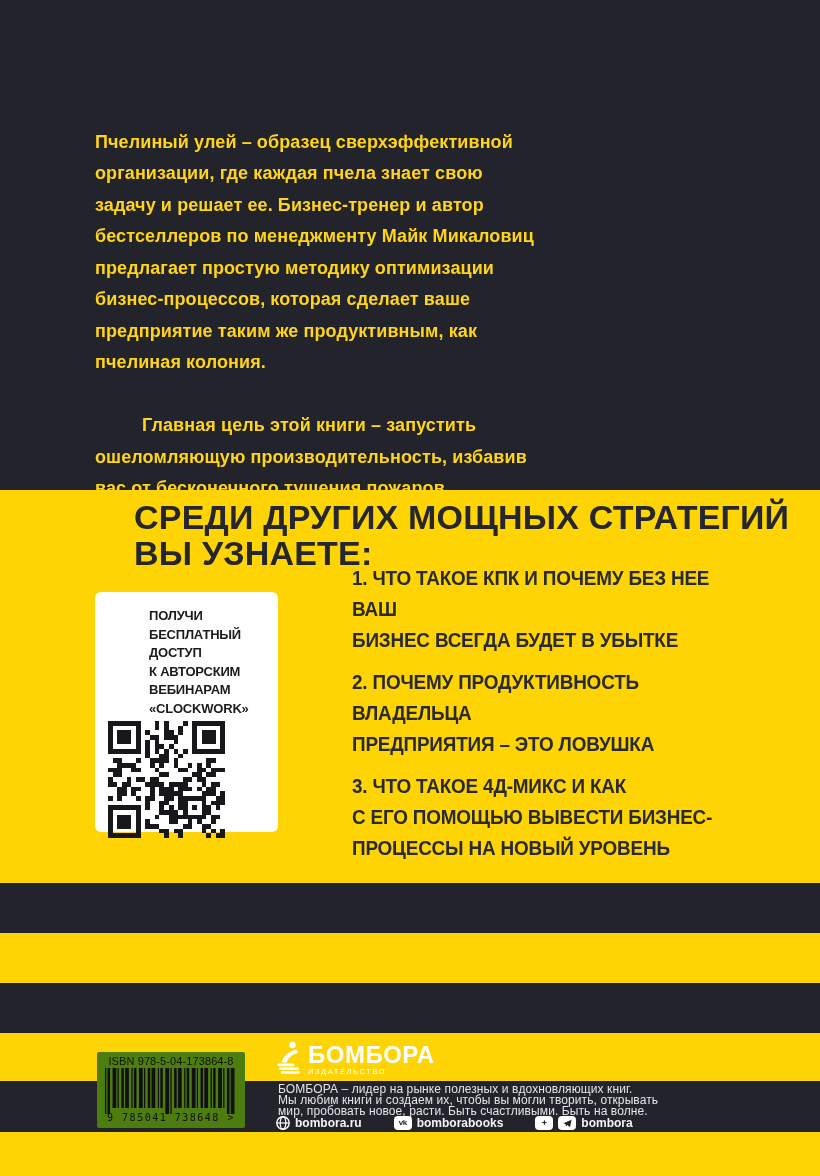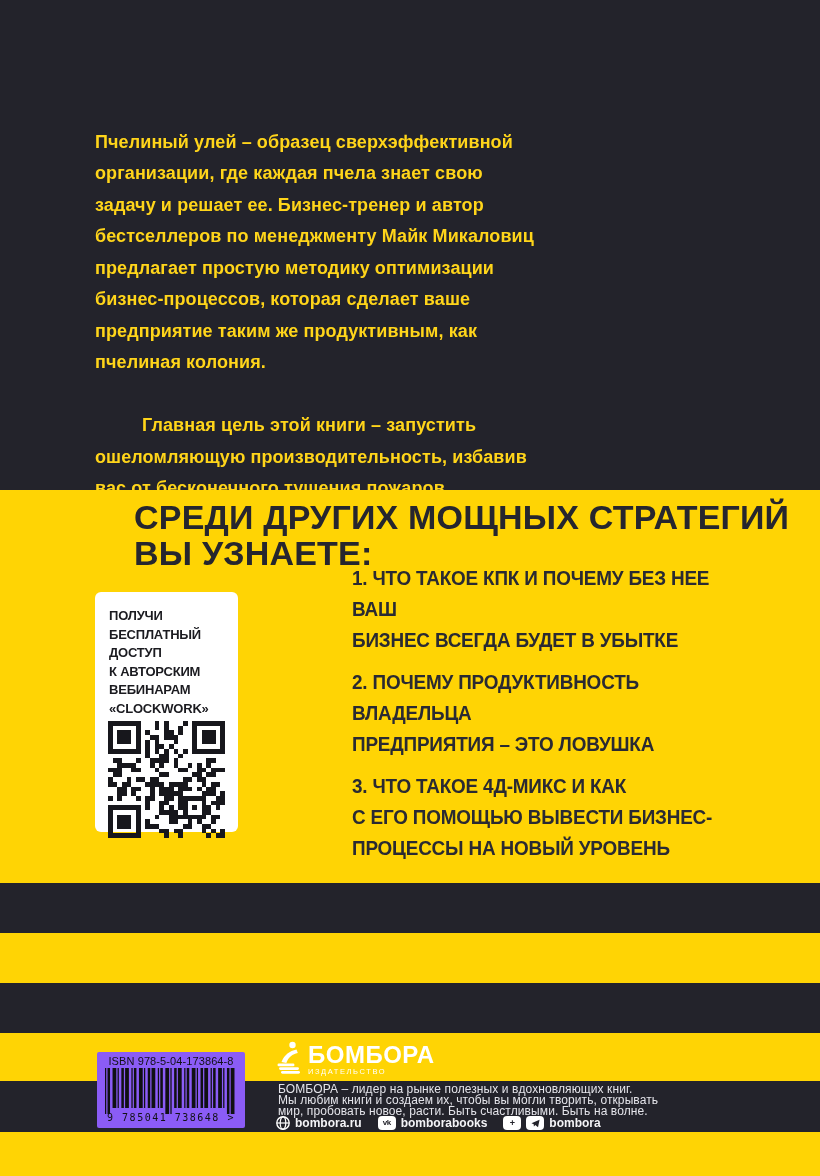--- a/index.html
+++ b/index.html
@@ -27,61 +27,61 @@
   .strategies-list{
     position:absolute;left:352px;top:72px;width:430px;
     transform:scaleX(0.9);transform-origin:left top;
     color:#2A2A32;font-weight:bold;font-size:21px;line-height:31px;
     letter-spacing:-0.2px;
   }
   .strategies-list .item{margin:0 0 11px 0;white-space:pre-line;}
   
   .qr-card{
     position:absolute;left:95px;top:102px;width:143px;height:240px;
-    background:#ffffff;border-radius:6px;
+    background:#ffffff;border-radius:6px;padding-left:40px;
   }
   .qr-text{
     margin:15px 10px 0 14px;
     font-size:13px;line-height:18.5px;font-weight:bold;color:#1B1B20;
     white-space:pre-line;letter-spacing:-0.2px;
   }
   .qr-code{position:absolute;left:13px;top:129px;width:117px;height:117px;}
   
   .stripe{position:absolute;left:0;width:820px;}
   .st-d1{top:883px;height:50px;background:#23232B;}
   .st-y1{top:933px;height:50px;background:#FFD404;}
   .st-d2{top:983px;height:50px;background:#23232B;}
   .st-y2{top:1033px;height:48px;background:#FFD404;}
   .st-d3{top:1081px;height:51px;background:#23232B;}
   .st-y3{top:1132px;height:44px;background:#FFD404;}
   
   .barcode-box{
     position:absolute;left:97px;top:1052px;width:148px;height:76px;
-    background:#8b5cf6;border-radius:2px;text-align:center;color:#111115;
+    background:#4d7c0f;border-radius:2px;text-align:center;color:#111115;
   }
   .isbn{font-size:11px;margin-top:3px;letter-spacing:0.1px;}
   .bars{display:block;margin:1px auto 0;width:132px;height:46px;}
   .digits{
     font-size:10px;margin-top:-2px;letter-spacing:1.5px;
     font-family:"DejaVu Sans Mono",monospace;
   }
   
   .brand{position:absolute;left:276px;top:1041px;display:flex;color:#ffffff;}
   .brand-icon{width:26px;height:34px;}
   .brand-text{margin-left:6px;}
   .brand-name{font-size:24px;font-weight:bold;letter-spacing:0.5px;line-height:24px;margin-top:2px;}
   .brand-sub{font-size:7.5px;font-weight:normal;letter-spacing:1.6px;margin-top:0px;}
   .pub-desc{
     position:absolute;left:278px;top:1084px;
     font-size:12px;line-height:11.2px;color:#E4E4EA;
     white-space:pre-line;letter-spacing:0.1px;
   }
   .socials{
     position:absolute;left:276px;top:1116px;display:flex;align-items:center;
-    gap:16px;color:#F4F4F7;font-size:12px;font-weight:bold;
+    gap:32px;color:#F4F4F7;font-size:12px;font-weight:bold;
   }
   .social{display:flex;align-items:center;gap:5px;}
   .icon-sq{
     width:18px;height:14px;background:#ffffff;border-radius:4px;color:#23232B;
     display:flex;align-items:center;justify-content:center;
     font-size:9px;font-weight:bold;line-height:1;
   }
   .icon-sq.vk{font-size:8px;letter-spacing:-0.5px;}
   .globe{width:14px;height:14px;}
 </style>

